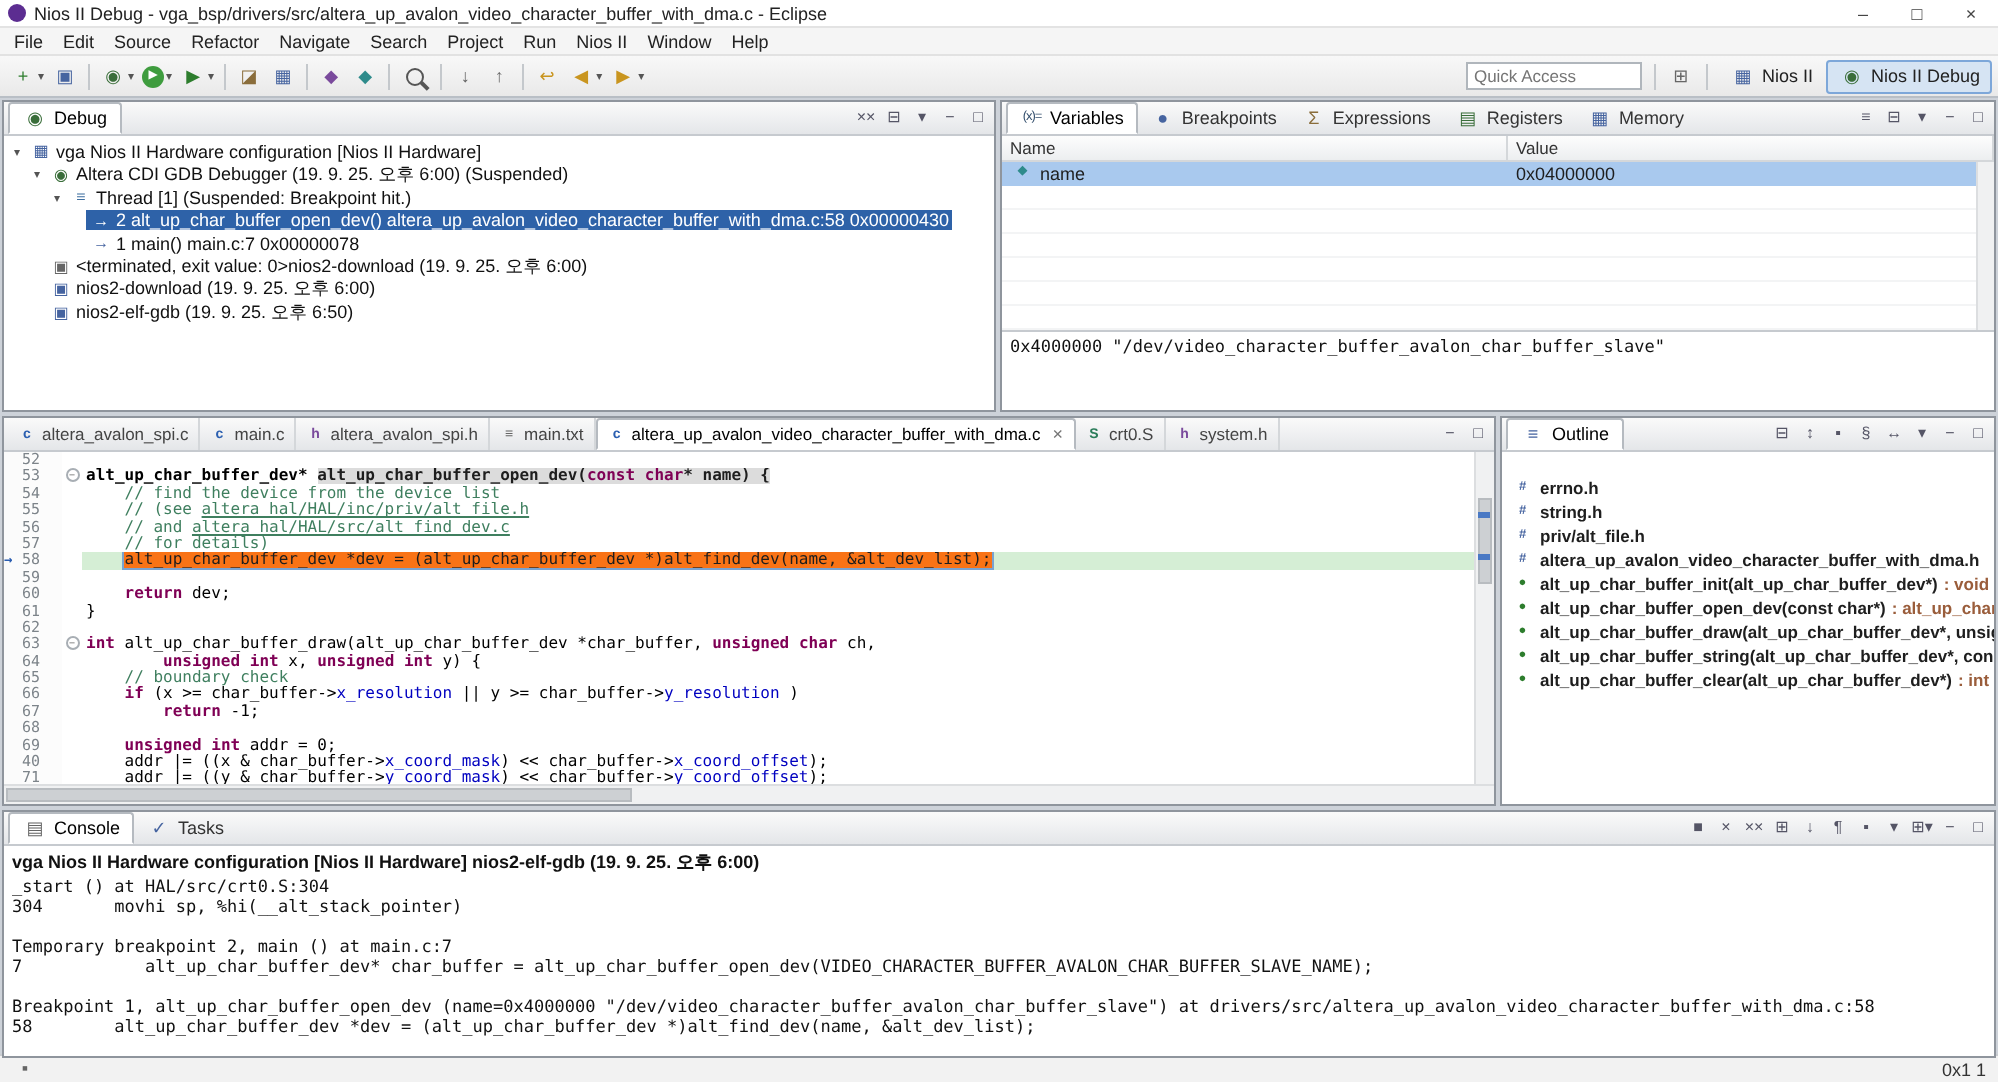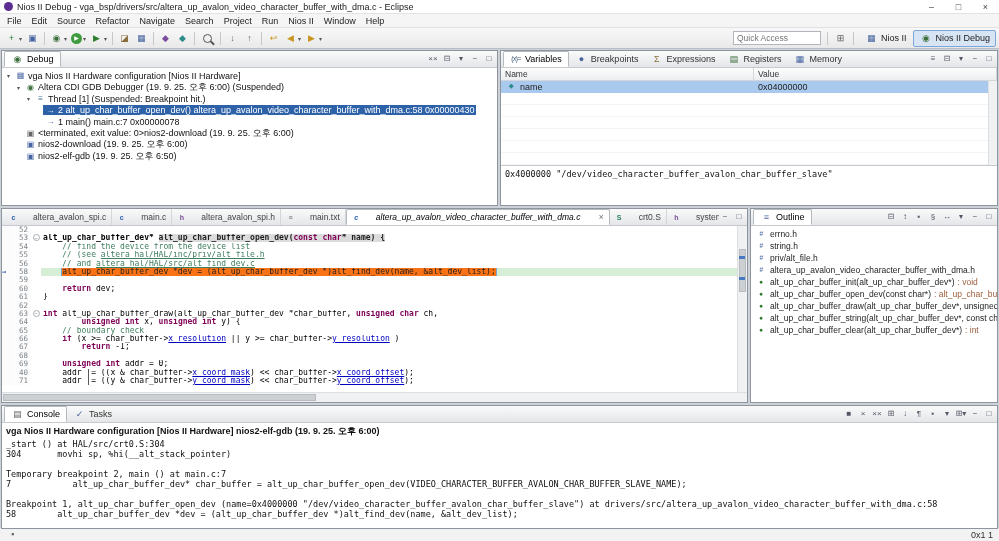--- a/index.html
+++ b/index.html
@@ -62,49 +62,49 @@
 .col-name{width:253px;flex:none;}
 .col-val{flex:1;}
 .vrows{flex:1;overflow:hidden;position:relative;}
 .vrow{height:12px;display:flex;align-items:center;font-size:9px;border-bottom:1px solid #f3f4f5;}
 .vrow.sel{background:#a9c9ee;border-bottom-color:#a9c9ee;}
 .vcell-name{width:253px;display:flex;align-items:center;gap:3px;padding-left:4px;flex:none;}
 .vcell-value{padding-left:4px;}
 .vscroll2{position:absolute;right:0;top:0;bottom:0;width:9px;background:#f0f1f2;border-left:1px solid #dcdee0;}
 .vdetail{height:40px;border-top:1px solid #c6cacf;font-family:"DejaVu Sans Mono",monospace;font-size:8.5px;padding:3px 4px;color:#111;flex:none;white-space:pre;overflow:hidden;}
 
-.etab{display:inline-flex;align-items:center;gap:15px;height:16px;padding:0 5px;font-size:8.5px;color:#444;border-right:1px solid #d4d7da;white-space:nowrap;}
-.etab.active{background:#fff;border:1px solid #b5bac0;border-bottom-color:#fff;border-radius:2px 2px 0 0;color:#000;font-style:italic;}
+.etab{display:inline-flex;align-items:center;gap:3px;height:16px;padding:0 5px;font-size:8.5px;color:#444;border-right:1px solid #d4d7da;white-space:nowrap;}
+.etab.active{background:#fff;border:1px solid #b5bac0;border-bottom-color:#fff;border-radius:2px 2px 0 0;color:#000;}
 .ftype{font-size:7px;font-weight:bold;width:9px;}
 .cfile{color:#2b5fb0}.hfile{color:#7a4a9c}.txtfile{color:#666}.sfile{color:#2b7d5a}
 .etab-close{margin-left:3px;color:#777;font-size:9px;}
 .code-wrap{flex:1;overflow:hidden;position:relative;background:#fff;}
 .code-line{display:flex;height:8.4px;line-height:8.4px;font-family:"DejaVu Sans Mono",monospace;font-size:8px;white-space:pre;overflow:hidden;}
 .ln-ann{width:9px;flex:none;background:#fbfbfb;display:inline-flex;align-items:center;}
 .cur-arrow{font-size:7px;font-weight:bold;color:#2a5db0;}
-.ln-num{width:20px;flex:none;text-align:right;padding-right:3px;color:#7d848a;background:#fcfcfc;font-size:7.5px;}
+.ln-num{width:20px;flex:none;padding-right:3px;color:#7d848a;background:#fcfcfc;font-size:7.5px;}
 .ln-fold{width:10px;flex:none;display:inline-flex;justify-content:center;background:#fff;}
 .fold-dot{width:7px;height:7px;border:1px solid #a8aeb4;border-radius:50%;display:inline-flex;align-items:center;justify-content:center;font-size:5px;color:#777;background:#fff;}
 .ln-txt{flex:1;padding-left:2px;padding-right:12px;}
 .code-line.cur .ln-txt{background:#d5eed5;}
 .sg-t{color:#000;}
 .sg-k{color:#7f0055;font-weight:bold;}
 .sg-c{color:#3f7f5f;}
-.sg-f{color:#0000c0;text-decoration:underline;text-align:right;}
+.sg-f{color:#0000c0;text-align:right;}
 .sg-b{font-weight:bold;}
 .sg-u{text-decoration:underline;}
 .sg-occ{background:#dcdcdc;}
 .sg-sel{background:#f97316;outline:1px solid #7aa3d0;}
 .vscroll{position:absolute;right:0;top:0;bottom:0;width:10px;background:#f0f1f2;border-left:1px solid #dcdee0;}
 .vthumb{position:absolute;top:14%;height:26%;left:1px;right:1px;background:#cdd0d3;border:1px solid #b8bcc0;}
 .ov-mark{position:absolute;right:2px;width:6px;height:3px;background:#4a79c4;}
 .hscroll{height:10px;background:#f0f1f2;border-top:1px solid #dcdee0;position:relative;flex:none;}
 .hthumb{position:absolute;left:1px;top:1px;bottom:1px;width:42%;background:#cdd0d3;border:1px solid #b8bcc0;}
 
-.olist{flex:1;overflow:hidden;padding-top:2px;}
+.olist{flex:1;overflow:hidden;padding-top:12px;font-weight:bold;}
 .orow{height:12px;display:flex;align-items:center;gap:3px;padding-left:4px;white-space:nowrap;overflow:hidden;font-size:8.5px;}
 .otype{color:#9a5d3b;text-align:right;}
 
 .cbody{flex:1;overflow:hidden;}
 .cdesc{font-size:9px;font-weight:bold;color:#111;padding:2px 4px 1px;white-space:nowrap;}
 .cline{font-family:"DejaVu Sans Mono",monospace;font-size:8.5px;line-height:10px;white-space:pre;padding-left:4px;color:#111;}
 
 .statusbar{height:14px;background:#f2f2f2;border-top:1px solid #c9ccd0;display:flex;align-items:center;padding:0 6px;flex:none;}
 .status-right{margin-left:auto;color:#333;}
 </style>
@@ -384,20 +384,21 @@
             <span class="ic hic">□</span>
           </span>
       </div>
       <div class="code-wrap">
         <div id="code-lines">
             <div class="code-line"><span class="ln-ann"></span><span class="ln-num">52</span><span class="ln-fold"></span><span class="ln-txt"></span></div>
             <div class="code-line"><span class="ln-ann"></span><span class="ln-num">53</span><span class="ln-fold"><span class="fold-dot">−</span></span><span class="ln-txt"><span class="sg-t sg-b">alt_up_char_buffer_dev* </span><span class="sg-occ sg-b">alt_up_char_buffer_open_dev(</span><span class="sg-k sg-occ">const</span><span class="sg-occ sg-b"> </span><span class="sg-k sg-occ">char</span><span class="sg-occ sg-b">* name) {</span></span></div>
             <div class="code-line"><span class="ln-ann"></span><span class="ln-num">54</span><span class="ln-fold"></span><span class="ln-txt"><span class="sg-c">    // find the device from the device list</span></span></div>
             <div class="code-line"><span class="ln-ann"></span><span class="ln-num">55</span><span class="ln-fold"></span><span class="ln-txt"><span class="sg-c">    // (see </span><span class="sg-c sg-u">altera_hal/HAL/inc/priv/alt_file.h</span></span></div>
             <div class="code-line"><span class="ln-ann"></span><span class="ln-num">56</span><span class="ln-fold"></span><span class="ln-txt"><span class="sg-c">    // and </span><span class="sg-c sg-u">altera_hal/HAL/src/alt_find_dev.c</span></span></div>
+            <div class="code-line"><span class="ln-ann"></span><span class="ln-num">57</span><span class="ln-fold"></span><span class="ln-txt"><span class="sg-c">    // for details)</span></span></div>
             <div class="code-line cur"><span class="ln-ann"><span class="cur-arrow">→</span></span><span class="ln-num">58</span><span class="ln-fold"></span><span class="ln-txt"><span class="sg-t">    </span><span class="sg-sel">alt_up_char_buffer_dev *dev = (alt_up_char_buffer_dev *)alt_find_dev(name, &amp;alt_dev_list);</span></span></div>
             <div class="code-line"><span class="ln-ann"></span><span class="ln-num">59</span><span class="ln-fold"></span><span class="ln-txt"></span></div>
             <div class="code-line"><span class="ln-ann"></span><span class="ln-num">60</span><span class="ln-fold"></span><span class="ln-txt"><span class="sg-t">    </span><span class="sg-k">return</span><span class="sg-t"> dev;</span></span></div>
             <div class="code-line"><span class="ln-ann"></span><span class="ln-num">61</span><span class="ln-fold"></span><span class="ln-txt"><span class="sg-t">}</span></span></div>
             <div class="code-line"><span class="ln-ann"></span><span class="ln-num">62</span><span class="ln-fold"></span><span class="ln-txt"></span></div>
             <div class="code-line"><span class="ln-ann"></span><span class="ln-num">63</span><span class="ln-fold"><span class="fold-dot">−</span></span><span class="ln-txt"><span class="sg-k">int</span><span class="sg-t"> alt_up_char_buffer_draw(alt_up_char_buffer_dev *char_buffer, </span><span class="sg-k">unsigned</span><span class="sg-t"> </span><span class="sg-k">char</span><span class="sg-t"> ch,</span></span></div>
             <div class="code-line"><span class="ln-ann"></span><span class="ln-num">64</span><span class="ln-fold"></span><span class="ln-txt"><span class="sg-t">        </span><span class="sg-k">unsigned</span><span class="sg-t"> </span><span class="sg-k">int</span><span class="sg-t"> x, </span><span class="sg-k">unsigned</span><span class="sg-t"> </span><span class="sg-k">int</span><span class="sg-t"> y) {</span></span></div>
             <div class="code-line"><span class="ln-ann"></span><span class="ln-num">65</span><span class="ln-fold"></span><span class="ln-txt"><span class="sg-c">    // boundary check</span></span></div>
             <div class="code-line"><span class="ln-ann"></span><span class="ln-num">66</span><span class="ln-fold"></span><span class="ln-txt"><span class="sg-t">    </span><span class="sg-k">if</span><span class="sg-t"> (x &gt;= char_buffer-&gt;</span><span class="sg-f">x_resolution</span><span class="sg-t"> || y &gt;= char_buffer-&gt;</span><span class="sg-f">y_resolution</span><span class="sg-t"> )</span></span></div>
             <div class="code-line"><span class="ln-ann"></span><span class="ln-num">67</span><span class="ln-fold"></span><span class="ln-txt"><span class="sg-t">        </span><span class="sg-k">return</span><span class="sg-t"> -1;</span></span></div>

